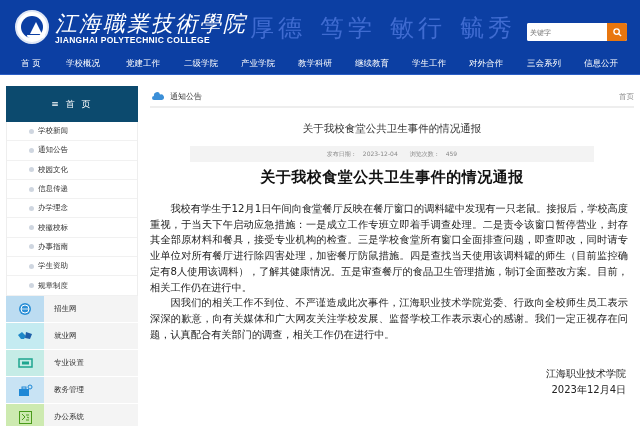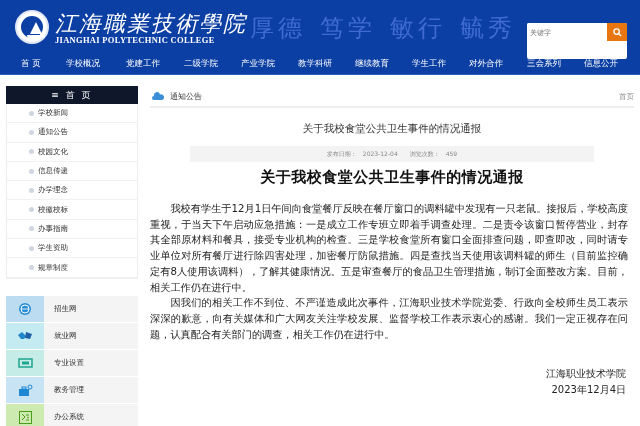--- a/index.html
+++ b/index.html
@@ -3,32 +3,32 @@
 <meta charset="utf-8">
 <style>
   * { box-sizing: border-box; margin: 0; padding: 0; }
   html, body { width: 640px; height: 426px; overflow: hidden; background: #fff; font-family: "DejaVu Sans", sans-serif; }
   .header { position: absolute; left: 0; top: 0; width: 640px; height: 74px; background: #0c3fa3; }
   .logo { position: absolute; left: 15px; top: 10px; width: 34px; height: 34px; border-radius: 50%; background: #fff; border: 2px solid #dfe7f6; }
   .logo-inner { position: absolute; left: 4px; top: 4px; width: 22px; height: 22px; border-radius: 50%; background: #0c3fa3; }
   .logo-sail { position: absolute; left: 9px; top: 6px; width: 0; height: 0; border-left: 6px solid transparent; border-right: 6px solid transparent; border-bottom: 12px solid #fff; }
   .logo-boat { position: absolute; left: 6px; top: 19px; width: 18px; height: 3px; background: #fff; border-radius: 0 0 4px 4px; }
   .title-cn { position: absolute; left: 55px; top: 9px; font-family: "DejaVu Serif", serif; font-size: 22px; color: #fff; letter-spacing: 2px; font-style: italic; }
-  .title-en { position: absolute; left: 55px; top: 35px; font-family: Liberation Serif, serif; font-size: 8.5px; font-weight: bold; color: #fff; letter-spacing: 0.3px; }
+  .title-en { position: absolute; left: 55px; top: 35px; font-family: Liberation Sans, sans-serif; font-size: 8.5px; font-weight: bold; color: #fff; letter-spacing: 0.3px; }
   .motto { position: absolute; left: 250px; top: 12px; font-family: Liberation Mono, monospace; font-size: 24px; color: #3f6bd0; letter-spacing: 4px; }
   .motto span { margin-right: 14px; }
-  .search { position: absolute; left: 527px; top: 23px; width: 100px; height: 36px; background: #fff; border-radius: 2px; overflow: hidden; }
+  .search { position: absolute; left: 527px; top: 23px; width: 100px; height: 18px; background: #fff; border-radius: 2px; overflow: hidden; }
   .search input { position: absolute; left: 0; top: 0; width: 80px; height: 18px; border: none; outline: none; font-size: 7px; padding-left: 3px; color: #999; background: #fff; }
   .search-btn { position: absolute; right: 0; top: 0; width: 20px; height: 18px; background: #e8760e; display: flex; align-items: center; justify-content: center; }
   .nav { position: absolute; left: 0; top: 53px; width: 640px; height: 22px; display: flex; align-items: center; }
   .nav-item { font-size: 8.5px; color: #fff; position: absolute; top: 5px; white-space: nowrap; }
   .nav-border { position: absolute; left: 0; top: 74px; width: 640px; height: 1px; background: #2b5ec5; }
 
   .sidebar { position: absolute; left: 6px; top: 86px; width: 132px; }
-  .side-head { height: 18px; background: #0f172a; color: #fff; font-size: 9px; display: flex; align-items: center; justify-content: center; letter-spacing: 2px; }
+  .side-head { height: 36px; background: #0c4a6e; color: #fff; font-size: 9px; display: flex; align-items: center; justify-content: center; letter-spacing: 2px; }
   .side-list { border: 1px solid #eee; border-top: none; }
   .side-item { height: 19.3px; border-bottom: 1px solid #f1f1f1; display: flex; align-items: center; padding-left: 22px; font-size: 7.5px; color: #333; }
   .side-item .dot { width: 5px; height: 5px; border-radius: 50%; background: #cfd6e0; margin-right: 4px; display: inline-block; }
   .quick { position: absolute; left: 6px; top: 296px; width: 132px; }
   .quick-item { height: 26px; margin-bottom: 1px; display: flex; align-items: center; background: #f4f4f4; }
   .quick-icon { width: 38px; height: 26px; display: flex; align-items: center; justify-content: center; }
   .quick-label { font-size: 7.5px; color: #333; padding-left: 10px; }
 
   .main { position: absolute; left: 150px; top: 86px; width: 484px; }
   .crumb { height: 22px; display: flex; align-items: center; border-bottom: 2px solid #eee; font-size: 8px; color: #333; }

